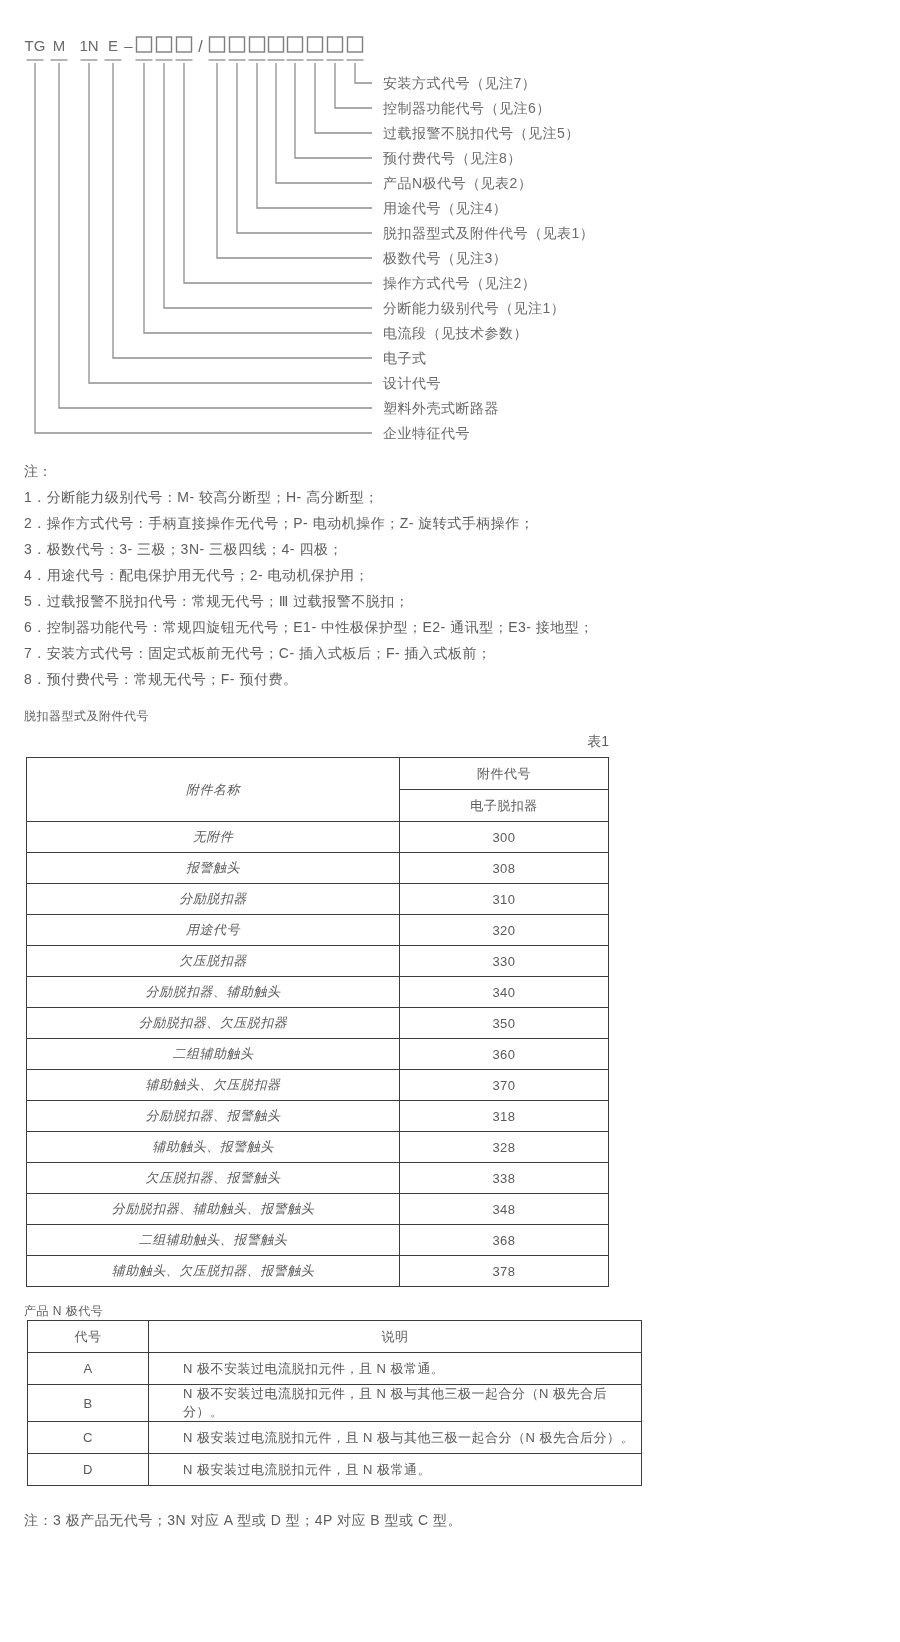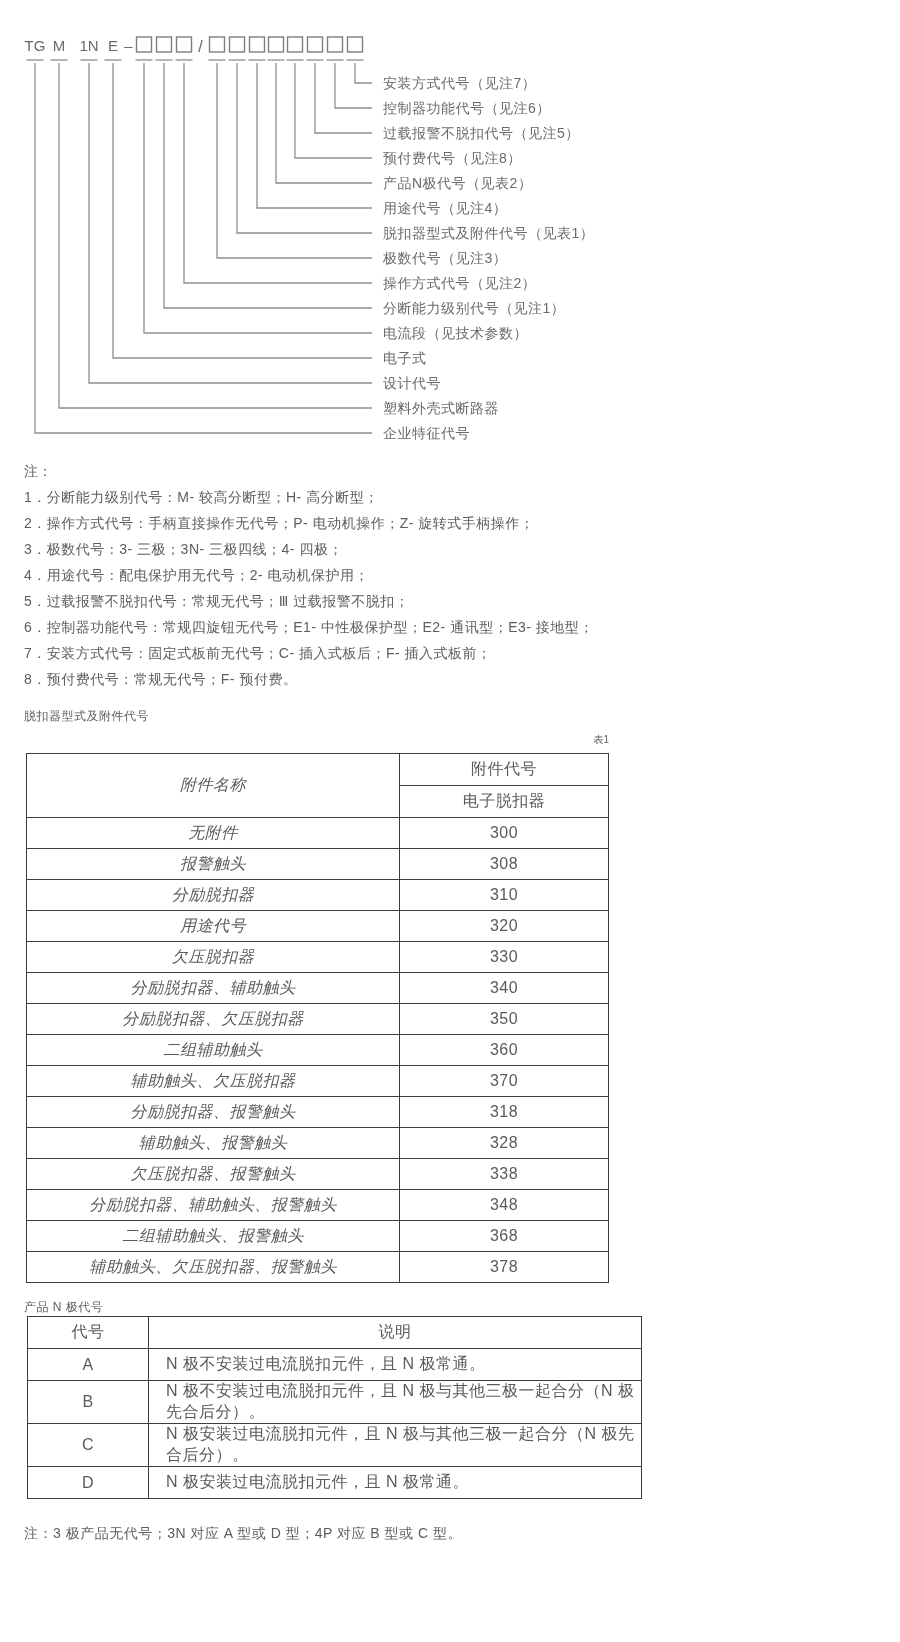--- a/index.html
+++ b/index.html
@@ -12,42 +12,42 @@
   .page{position:relative;width:809px;}
   
   .diagram-wrap{width:900px;height:452px;}
   svg text{fill:#6a6a6a;}
   
   .notes{margin:6px 0 0 24px;font-size:14px;color:#5d5d5d;}
   .notes .note-heading{line-height:26px;}
   .notes .note-line{line-height:26px;letter-spacing:0.5px;}
   
   .section-title{margin:16px 0 0 24px;font-size:12px;color:#5d5d5d;letter-spacing:0.5px;}
-  .table-label{width:583px;margin:8px 0 6px 26px;text-align:right;font-size:10px;color:#5d5d5d;}
+  .table-label{width:583px;margin:8px 0 6px 26px;text-align:right;font-size:14px;color:#5d5d5d;}
   .table-label.t2{width:615px;margin-left:27px;}
   
   table{border-collapse:collapse;table-layout:fixed;}
   .tbl1{width:583px;margin-left:26px;}
   .tbl2{width:615px;margin-left:27px;}
   th,td{
     border:1px solid #3d3d3d;
     font-weight:normal;
-    font-size:16px;
+    font-size:13px;
     color:#5a5a5a;
     text-align:center;
     padding:0 4px;
     letter-spacing:0.5px;
   }
   .tbl1 th{height:31px;}
   .tbl1 td{height:30px;}
   .tbl1 .col-name{width:364px;font-style:italic;}
   .tbl2 th{height:31px;}
   .tbl2 td{height:31px;}
   .tbl2 .col-code{width:112px;}
-  .tbl2 td.desc{text-align:left;padding-left:17px;}
+  .tbl2 td.desc{text-align:left;padding-left:34px;}
   .footnote{margin:26px 0 40px 24px;font-size:14px;color:#5d5d5d;letter-spacing:0.5px;}
 </style>
 </head>
 <body>
 
 <div class="page">
 
   <div class="diagram-wrap">
     <svg width="900" height="452" viewBox="0 0 900 452" xmlns="http://www.w3.org/2000/svg">
         <text x="35" y="51" font-size="15" text-anchor="middle">TG</text>

